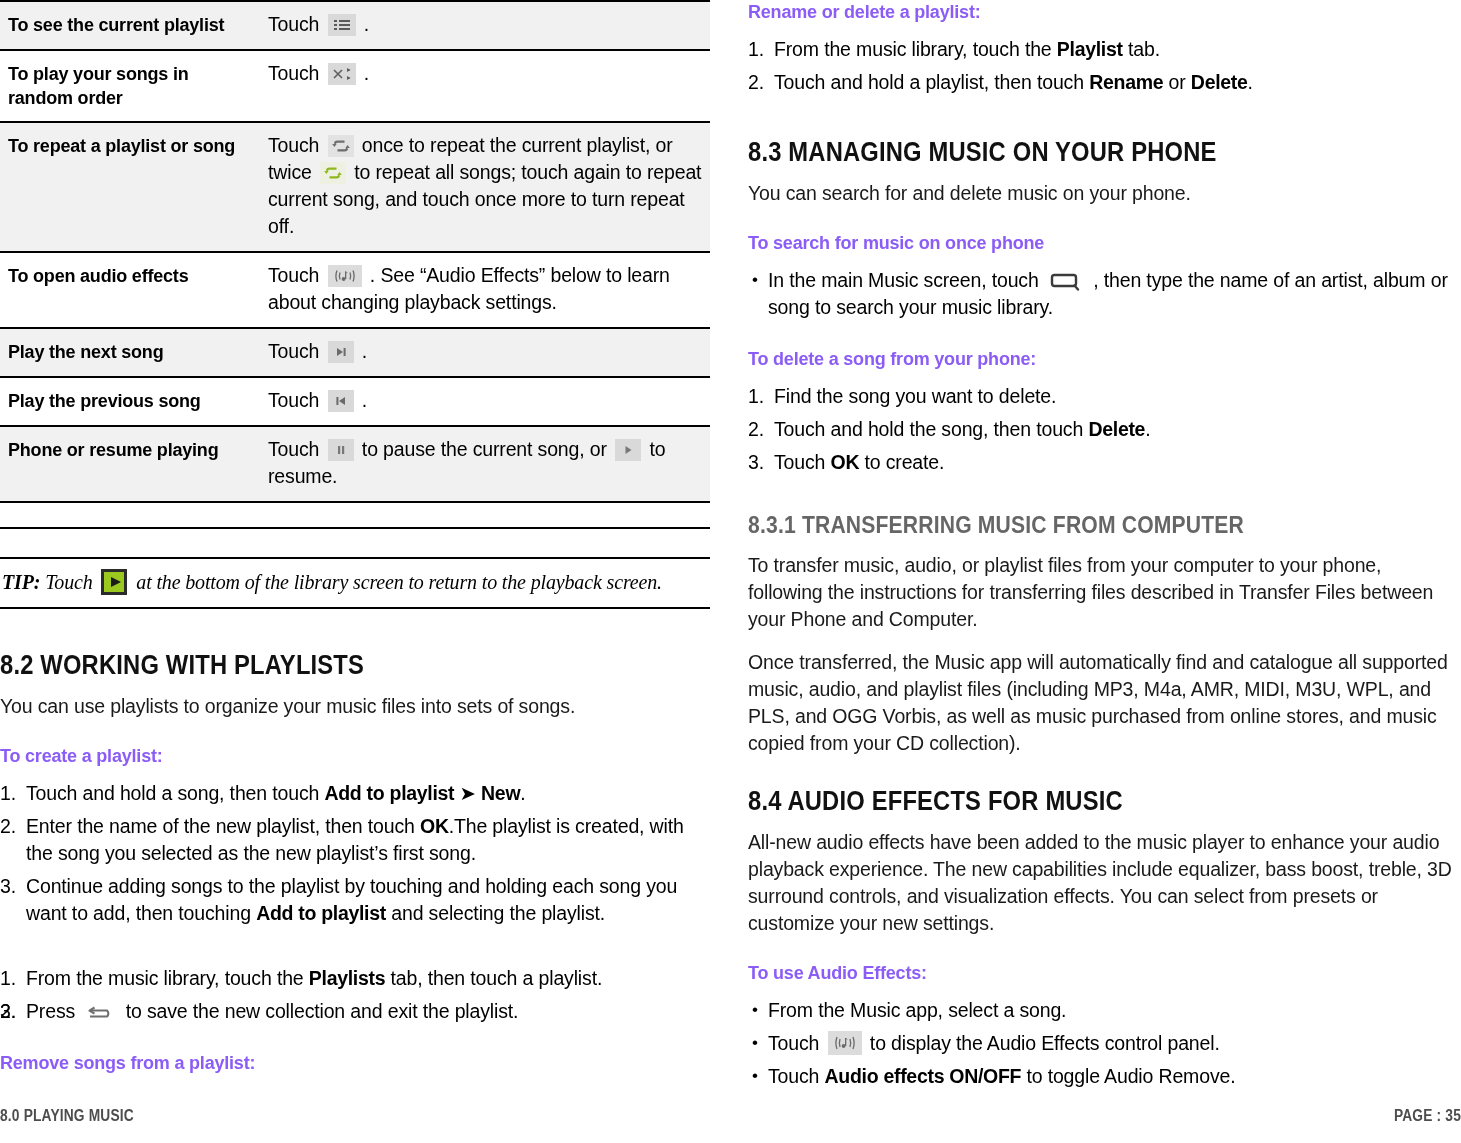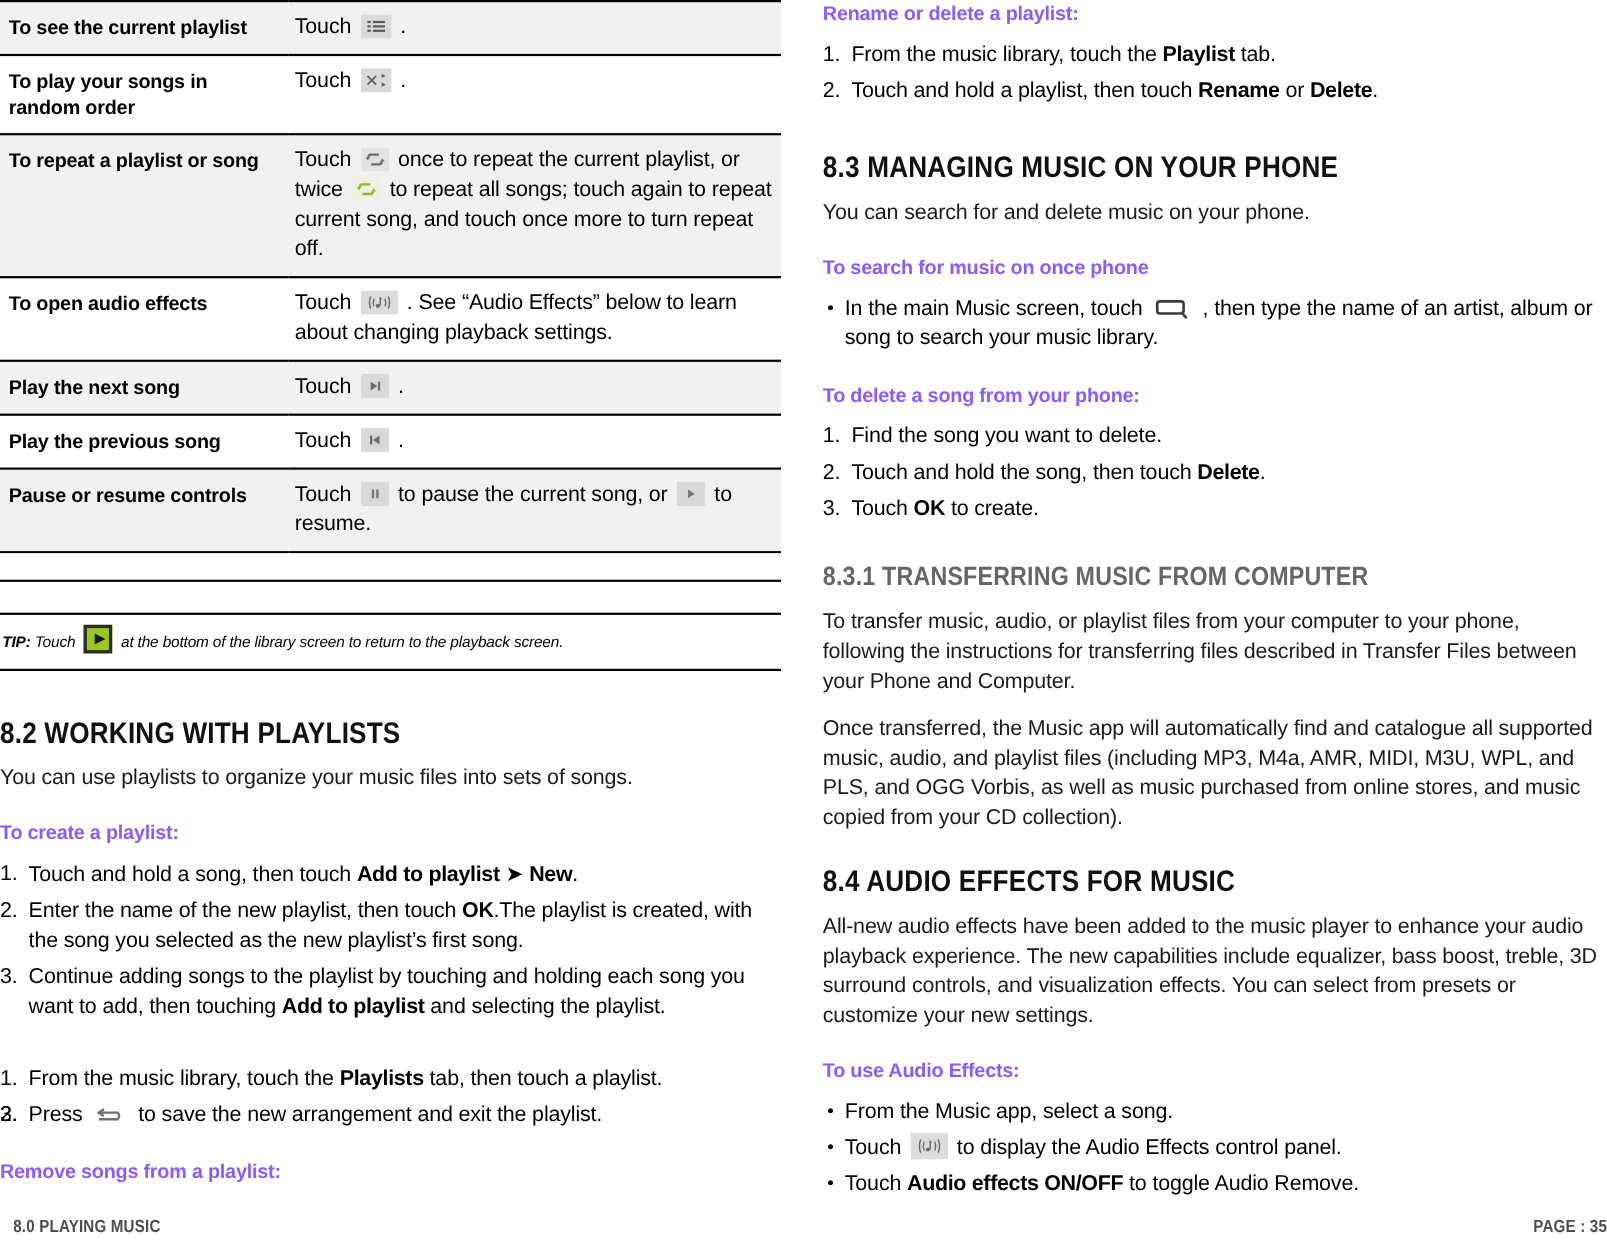--- a/index.html
+++ b/index.html
@@ -109,23 +109,24 @@
   table.how td.v { padding-left: 6px; }
   .tbl-top { border-top: 2px solid #000; }
   .tbl-tail { height: 26px; border-bottom: 2px solid #000; background:#fff; }
 
   
   .tip {
     border-top: 2px solid #000;
     border-bottom: 2px solid #000;
     padding: 9px 2px 11px 2px;
     font-style: italic;
-    font-size: 14px;
+    font-size: 20px;
     line-height: 28px;
     letter-spacing: -0.15px;
+    font-family: Liberation Serif, serif;
   }
   .tip .lbl { font-weight: bold; font-style: italic; }
 
   .ico-list, .ico-shuf, .ico-next, .ico-prev, .ico-pause, .ico-play,
   .ico-rep, .ico-repall, .ico-fx, .ico-search, .ico-back, .ico-tipplay {
     display: inline-block;
     vertical-align: -5px;
     margin: 0 3px;
   }
 
@@ -146,21 +147,21 @@
     position: absolute;
     left: 7px; top: 5px;
     border-left: 10px solid #1a1a1a;
     border-top: 5px solid transparent;
     border-bottom: 5px solid transparent;
   }
 
   
   .footer {
     position: absolute;
-    left: 12px; right: 0; bottom: 14px;
+    left: 0; right: 0; bottom: 14px;
     height: 22px;
   }
   .footer .f-left, .footer .f-right {
     position: absolute;
     font-weight: bold;
     font-size: 16px;
     letter-spacing: 0.2px;
     color: #4d4d4d;
     transform: scaleX(0.86);
     white-space: nowrap;
@@ -308,21 +309,21 @@
                     <rect x="8.4" y="7" width="2" height="8"></rect>
                     <path d="M17 7 l-6 4 6 4 z"></path>
                   </g>
                 </svg>
             </span>
             <span>.</span>
           </td>
         </tr>
 
         <tr class="shade">
-          <td class="k">Pause or resume controls</td>
+          <td class="k">Phone or resume playing</td>
           <td class="v">
             <span>Touch</span>
             <span class="ico-pause">
               <svg width="26" height="22" viewBox="0 0 26 22">
                   <rect width="26" height="22" fill="#d9d9d9"></rect>
                   <g fill="#777">
                     <rect x="10" y="7" width="2.2" height="8"></rect>
                     <rect x="14" y="7" width="2.2" height="8"></rect>
                   </g>
                 </svg>
@@ -389,21 +390,21 @@
         <span class="mk">3.</span>
         <span>Press</span>
         <span class="ico-back">
           <svg width="34" height="20" viewBox="0 0 34 20">
               <g fill="none" stroke="#6f6f6f" stroke-width="2.1">
                 <path d="M7 7.5 h17 a4 4 0 0 1 0 6 h-17"></path>
                 <path d="M11.5 4.5 L6.5 7.6 L11.5 10.6" stroke-linejoin="round"></path>
               </g>
             </svg>
         </span>
-        <span>to save the new arrangement and exit the playlist.</span>
+        <span>to save the new collection and exit the playlist.</span>
       </li>
     </ol>
 
     <div class="sp-20"></div>
     <div class="sub-head">Remove songs from a playlist:</div>
 
   </div>
 
   <div class="col col-right">
 

